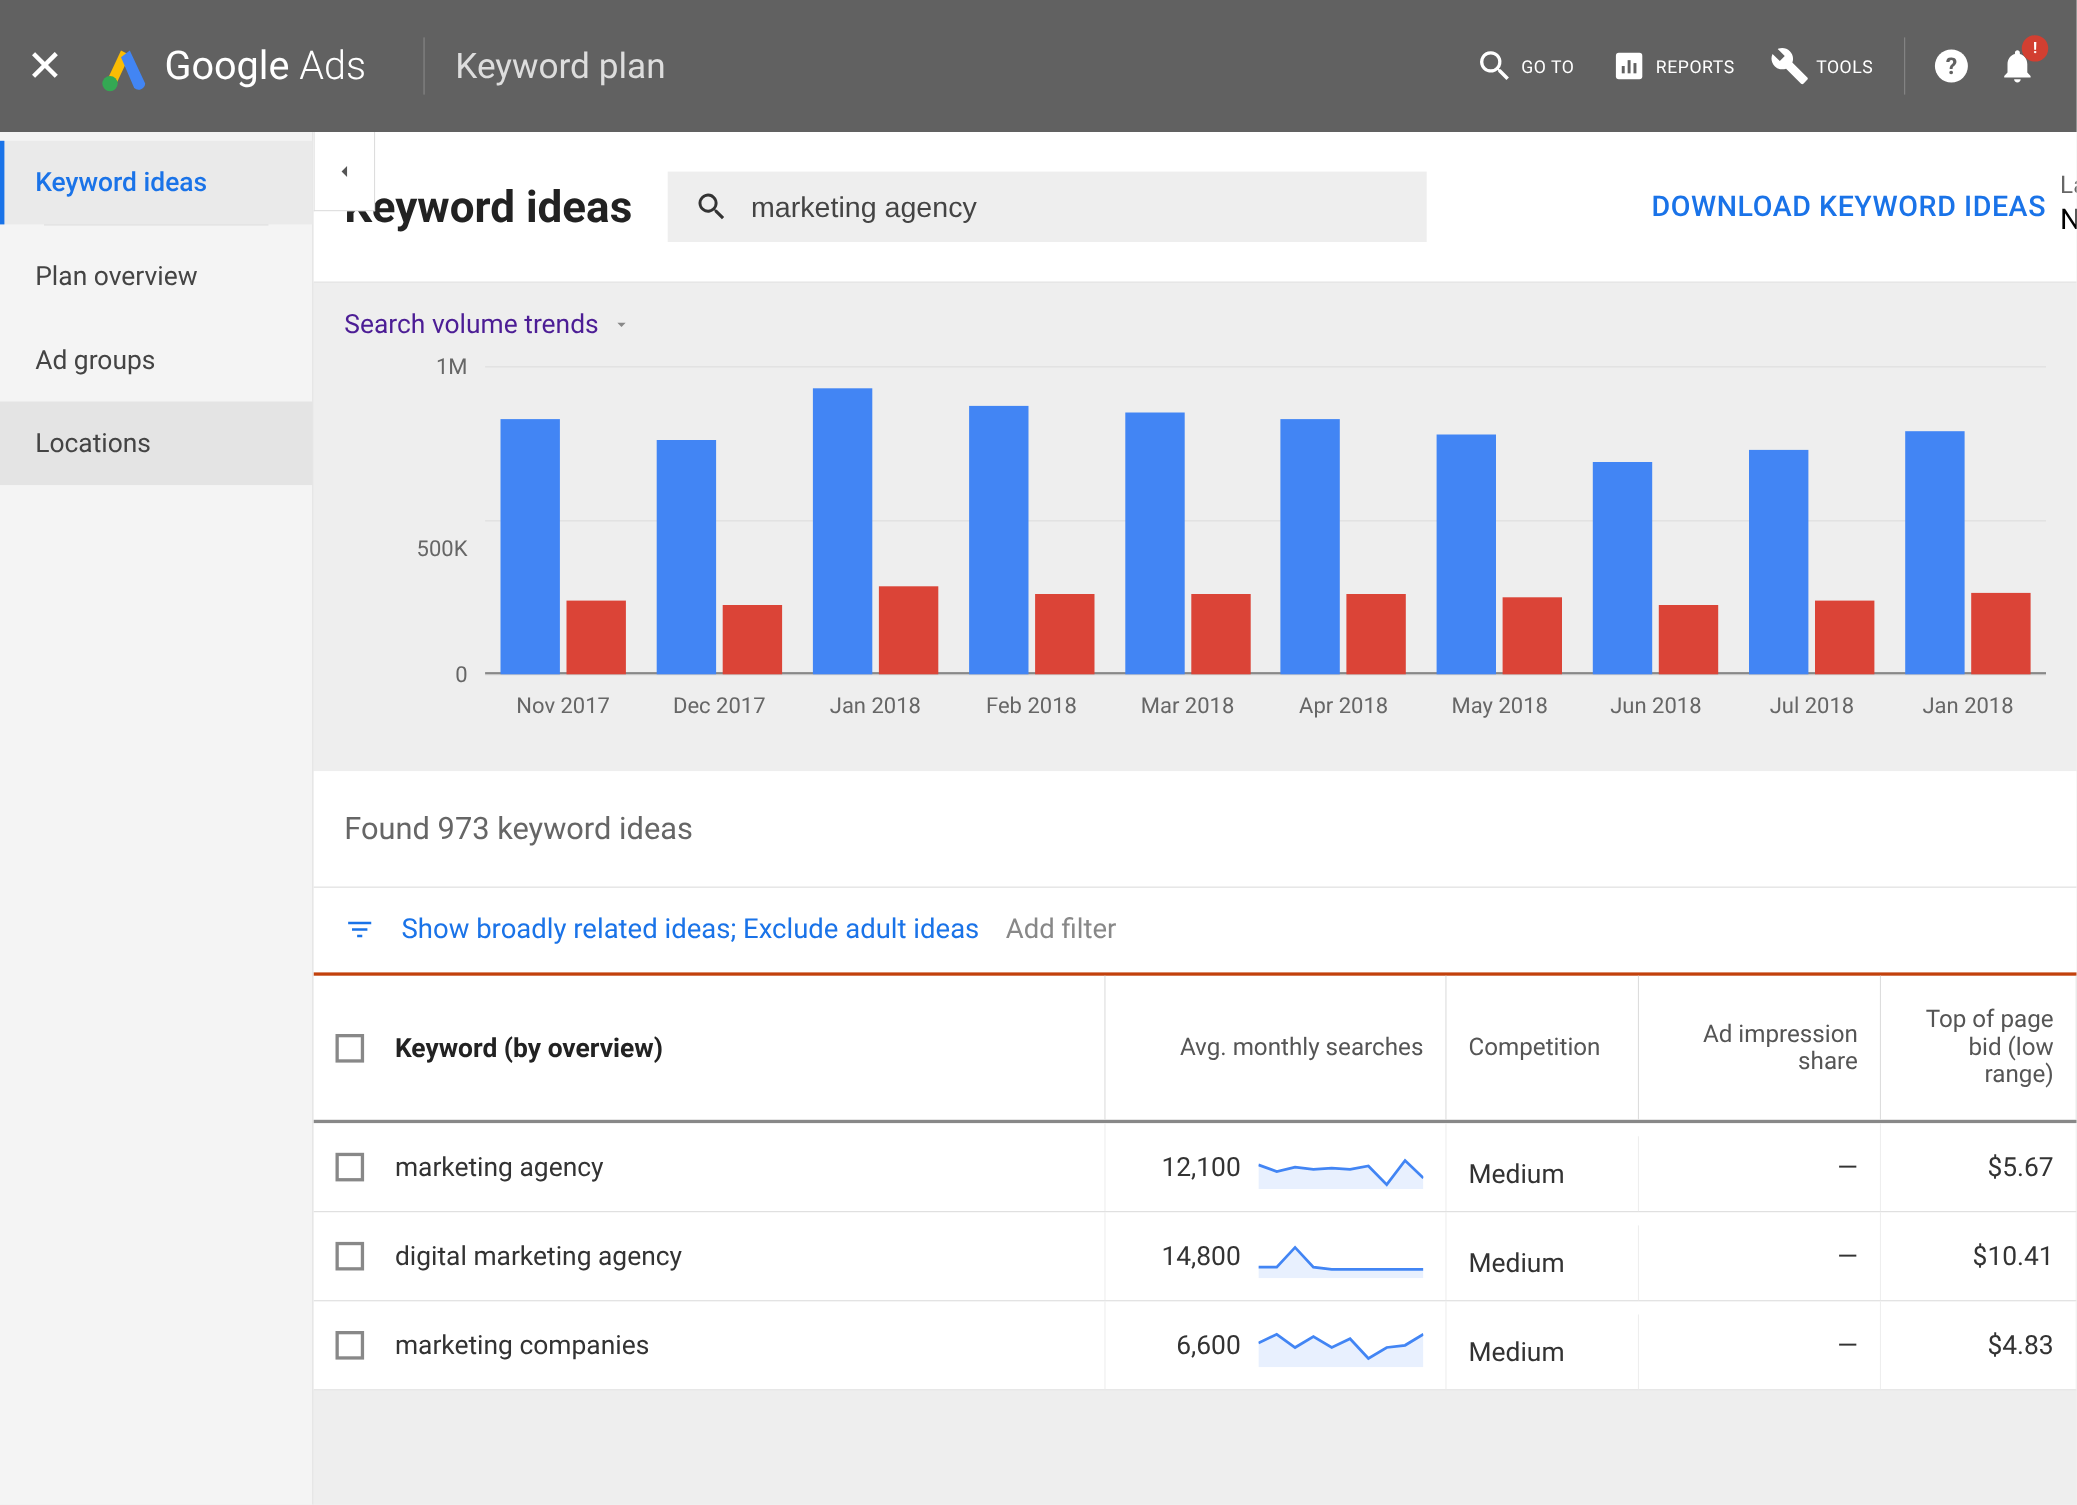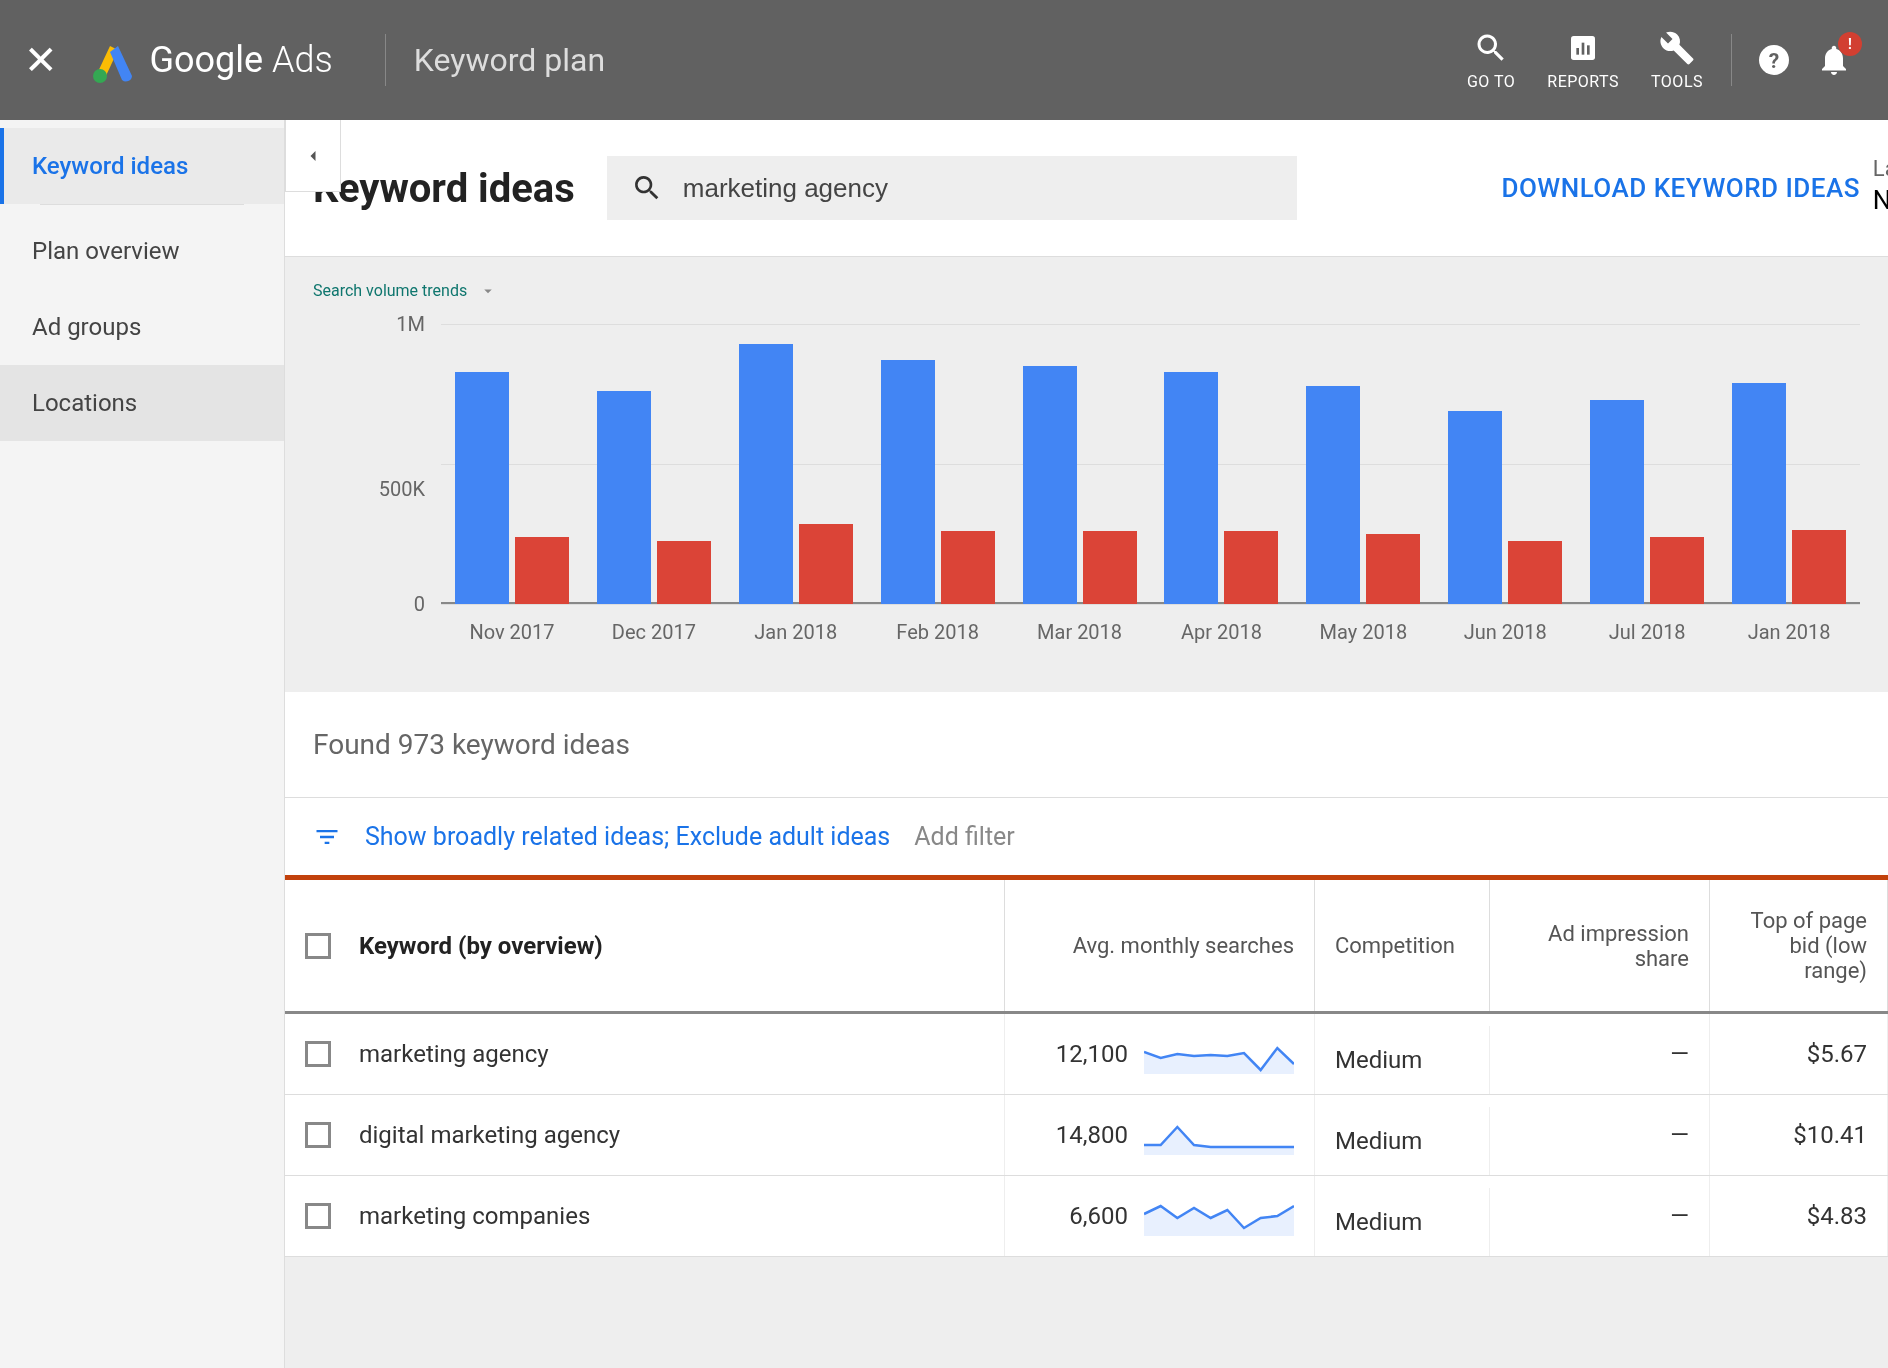--- a/index.html
+++ b/index.html
@@ -9,21 +9,21 @@
 .header { background: #616161; height: 120px; display: flex; align-items: center; padding: 0 24px; color: #fff; }
 .close-btn { color: #fff; font-size: 40px; margin-right: 32px; cursor: pointer; font-weight: 300; }
 .logo { display: flex; align-items: center; gap: 6px; margin-right: 12px; }
 .logo-icon { width: 48px; height: 48px; position: relative; }
 .logo-icon svg { width: 48px; height: 48px; }
 .brand { font-size: 36px; font-weight: 400; margin-right: 24px; }
 .brand .ads { font-weight: 300; }
 .divider-v { width: 1px; height: 52px; background: #888; margin: 0 28px; }
 .page-title { font-size: 32px; color: #ddd; font-weight: 400; }
 .spacer { flex: 1; }
-.tool { display: flex; flex-direction: column; align-items: center; gap: 6px; margin: 0 16px; cursor: pointer; }
+.tool { display: flex; align-items: center; gap: 6px; margin: 0 16px; cursor: pointer; }
 .tool .icon { width: 36px; height: 36px; display: flex; align-items: center; justify-content: center; }
 .tool .label { font-size: 16px; letter-spacing: 0.5px; }
 .tool-divider { width: 1px; height: 52px; background: #888; margin: 0 12px; }
 .icon-btn { width: 44px; height: 44px; display: flex; align-items: center; justify-content: center; cursor: pointer; margin: 0 8px; }
 .notif { position: relative; }
 .notif-badge { position: absolute; top: -6px; right: -6px; width: 24px; height: 24px; background: #d23f31; border-radius: 50%; display: flex; align-items: center; justify-content: center; color: #fff; font-size: 14px; font-weight: bold; }
 
 
 .layout { display: flex; height: calc(100% - 120px); }
 .sidebar { width: 285px; background: #f4f4f4; border-right: 1px solid #ddd; padding-top: 8px; }
@@ -40,39 +40,39 @@
 .topbar h1 { font-size: 40px; font-weight: 700; color: #222; }
 .search-wrap { flex: 0 0 690px; background: #eee; display: flex; align-items: center; padding: 16px 24px; gap: 20px; }
 .search-wrap input { border: none; background: transparent; font-size: 26px; color: #444; outline: none; flex: 1; }
 .download-link { color: #1a73e8; font-size: 26px; font-weight: 500; letter-spacing: 0.5px; cursor: pointer; }
 .las-box { position: absolute; right: -20px; top: 36px; color: #666; font-size: 22px; }
 .las-box .no { color: #000; font-size: 26px; margin-top: 4px; }
 
 
 .chart-section { padding: 24px 28px 12px 28px; }
 .chart-label-row { display: flex; align-items: center; gap: 12px; margin-bottom: 24px; }
-.chart-label { font-size: 16px; color: #0f766e; text-align: center; }
+.chart-label { font-size: 24px; color: #4c1d95; text-align: center; }
 .chart-area { position: relative; height: 320px; margin-left: 44px; }
 .y-axis { position: absolute; left: 0; top: 0; bottom: 40px; width: 80px; }
 .y-tick { position: absolute; right: 12px; font-size: 20px; color: #666; transform: translateY(-50%); }
 .grid { position: absolute; left: 84px; right: 0; top: 0; bottom: 40px; }
 .gridline { position: absolute; left: 0; right: 0; height: 1px; background: #ddd; }
 .baseline { position: absolute; left: 84px; right: 0; bottom: 40px; height: 2px; background: #888; }
 .bars { position: absolute; left: 84px; right: 0; bottom: 40px; top: 0; display: flex; }
 .bar-group { flex: 1; display: flex; align-items: flex-end; justify-content: center; gap: 6px; position: relative; }
 .bar { width: 54px; }
 .bar.blue { background: #4285f4; }
 .bar.red { background: #db4437; }
 .x-labels { position: absolute; left: 84px; right: 0; bottom: 0; display: flex; }
 .x-label { flex: 1; text-align: center; font-size: 20px; color: #666; }
 
 
 .results { background: #fff; margin-top: 36px; }
 .found-row { padding: 36px 28px; font-size: 28px; color: #666; border-bottom: 1px solid #ddd; }
-.filter-row { padding: 24px 28px; display: flex; align-items: flex-end; gap: 24px; border-bottom: 5px solid #c2410c; }
+.filter-row { padding: 24px 28px; display: flex; align-items: flex-start; gap: 24px; border-bottom: 3px solid #c2410c; }
 .filter-icon { color: #1a73e8; }
 .filter-link { color: #1a73e8; font-size: 25px; cursor: pointer; }
 .add-filter { color: #888; font-size: 25px; cursor: pointer; }
 
 
 .table { width: 100%; }
 .thead { display: flex; border-bottom: 3px solid #888; }
 .th { padding: 28px 20px; font-size: 22px; color: #555; border-right: 1px solid #ddd; display: flex; align-items: center; }
 .th.kw { flex: 0 0 720px; font-weight: 700; color: #222; font-size: 24px; }
 .th.searches { flex: 0 0 310px; justify-content: flex-end; text-align: right; }

